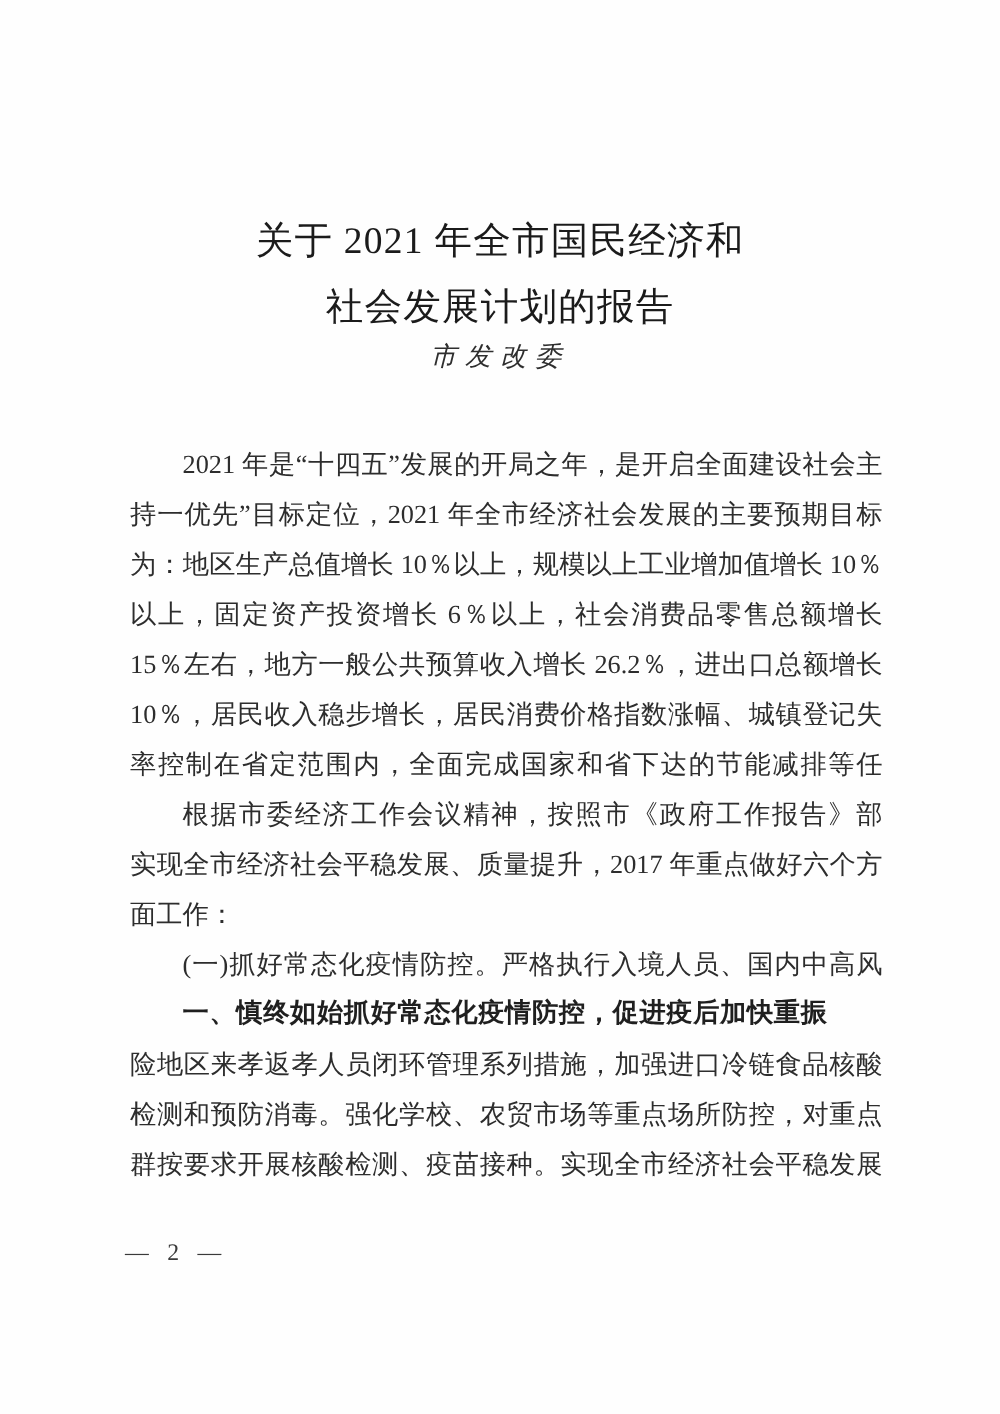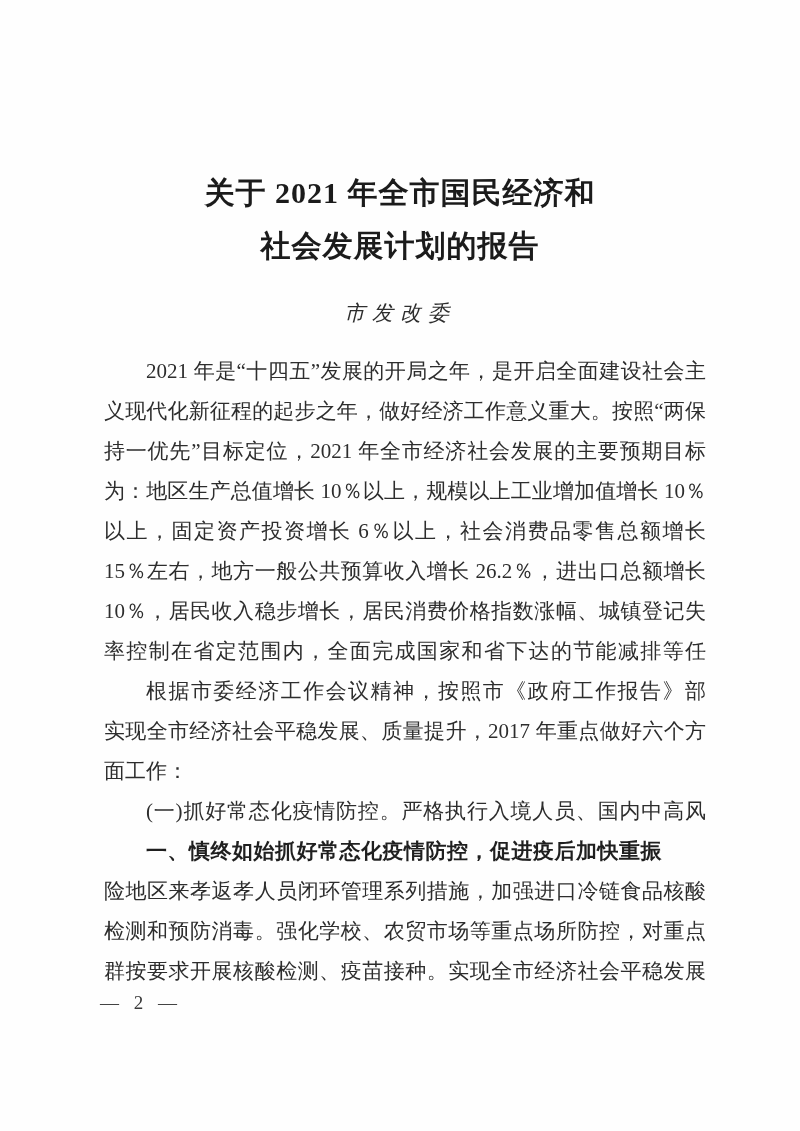--- a/index.html
+++ b/index.html
@@ -19,35 +19,34 @@
     position: absolute;
     top: 166px;
     left: 0;
     width: 800px;
     text-align: center;
     color: #1b1b1b;
   }
   .title-line {
     display: block;
     font-size: 30px;
-    font-weight: 700;
+    font-weight: 400;
     line-height: 53px;
     letter-spacing: 1px;
   }
   .byline {
     position: absolute;
     top: 271px;
     left: 0;
     width: 800px;
     text-align: center;
     font-size: 21px;
     letter-spacing: 7px;
     color: #2e2e2e;
     font-style: italic;
-    margin-top: 28px;
   }
   .doc-body {
     position: absolute;
     left: 104px;
     top: 351px;
     width: 602px;
   }
   .line {
     height: 40px;
     line-height: 40px;
@@ -88,21 +87,20 @@
 
   <div class="title-block">
     <span class="title-line">关于 2021 年全市国民经济和</span>
     <span class="title-line">社会发展计划的报告</span>
   </div>
 
   <div class="byline">市发改委</div>
 
   <div class="doc-body" id="body-lines">
       <div class="line indent">2021 年是“十四五”发展的开局之年，是开启全面建设社会主</div>
-      <div class="line">义现代化新征程的起步之年，做好经济工作意义重大。按照“两保</div>
       <div class="line">持一优先”目标定位，2021 年全市经济社会发展的主要预期目标</div>
       <div class="line">为：地区生产总值增长 10％以上，规模以上工业增加值增长 10％</div>
       <div class="line">以上，固定资产投资增长 6％以上，社会消费品零售总额增长</div>
       <div class="line">15％左右，地方一般公共预算收入增长 26.2％，进出口总额增长</div>
       <div class="line">10％，居民收入稳步增长，居民消费价格指数涨幅、城镇登记失业</div>
       <div class="line">率控制在省定范围内，全面完成国家和省下达的节能减排等任务。</div>
       <div class="line indent">根据市委经济工作会议精神，按照市《政府工作报告》部署，为</div>
       <div class="line">实现全市经济社会平稳发展、质量提升，2017 年重点做好六个方</div>
       <div class="line left">面工作：</div>
       <div class="line indent">(一)抓好常态化疫情防控。严格执行入境人员、国内中高风</div>

